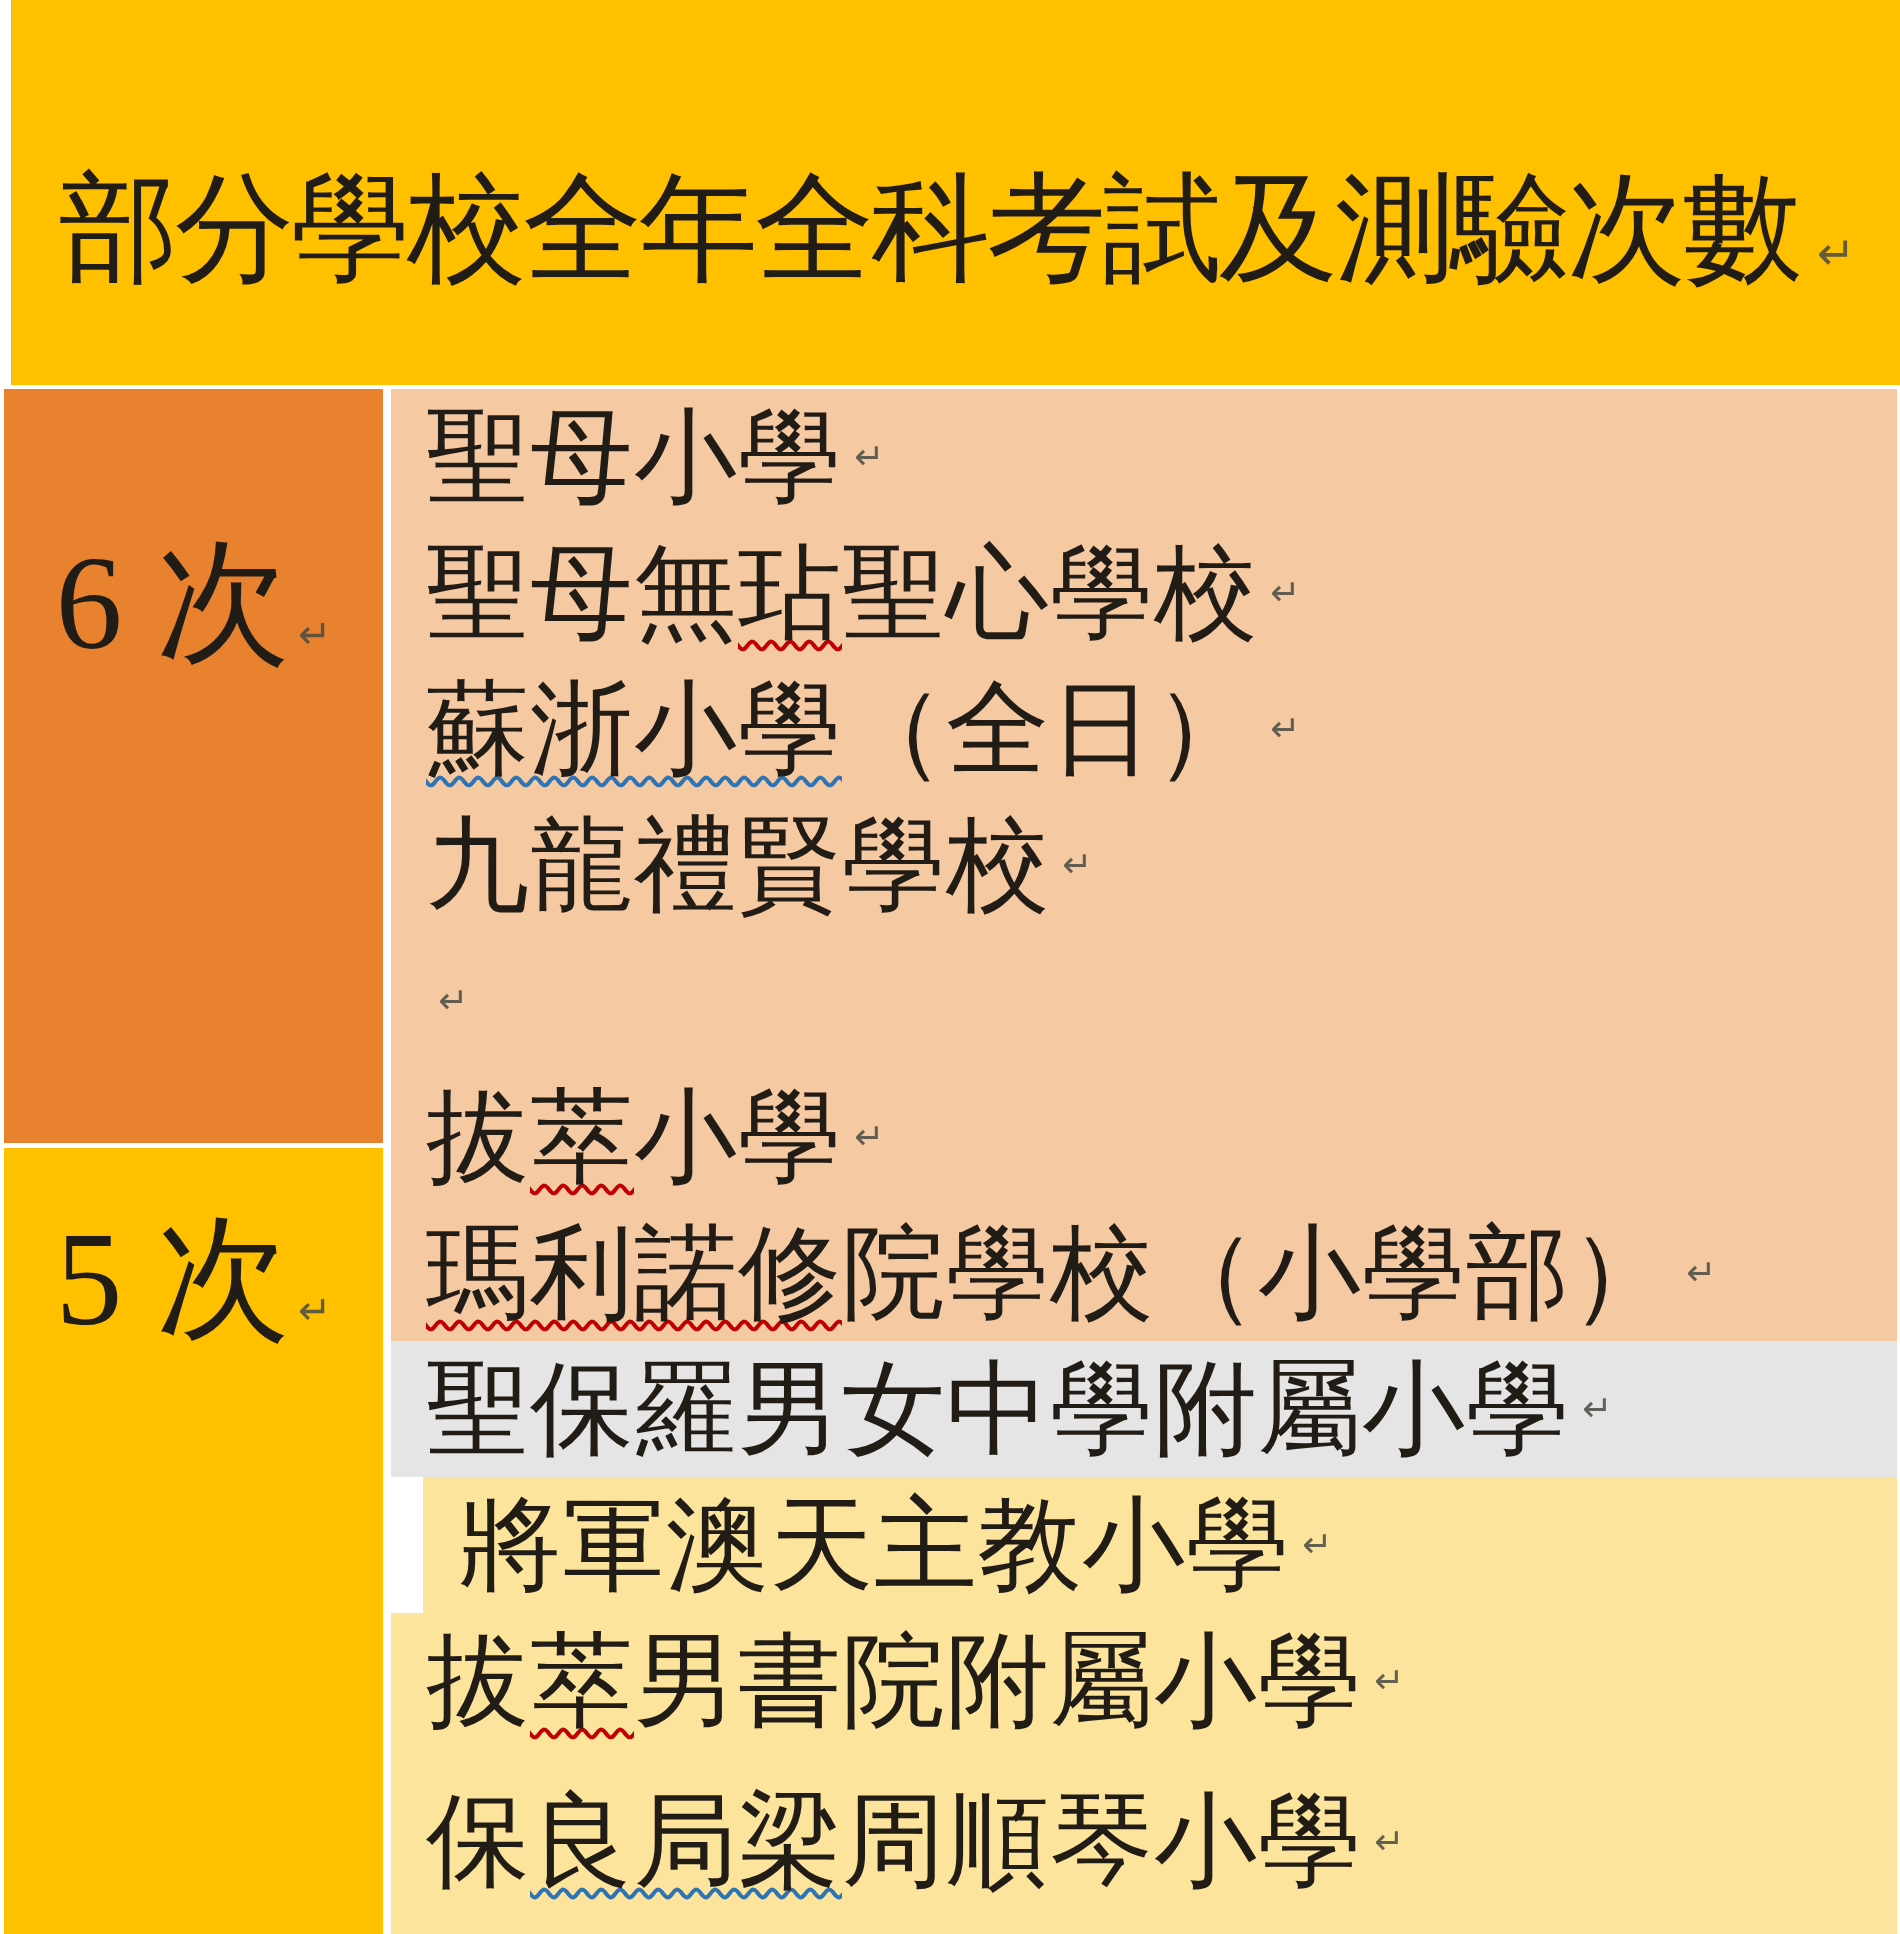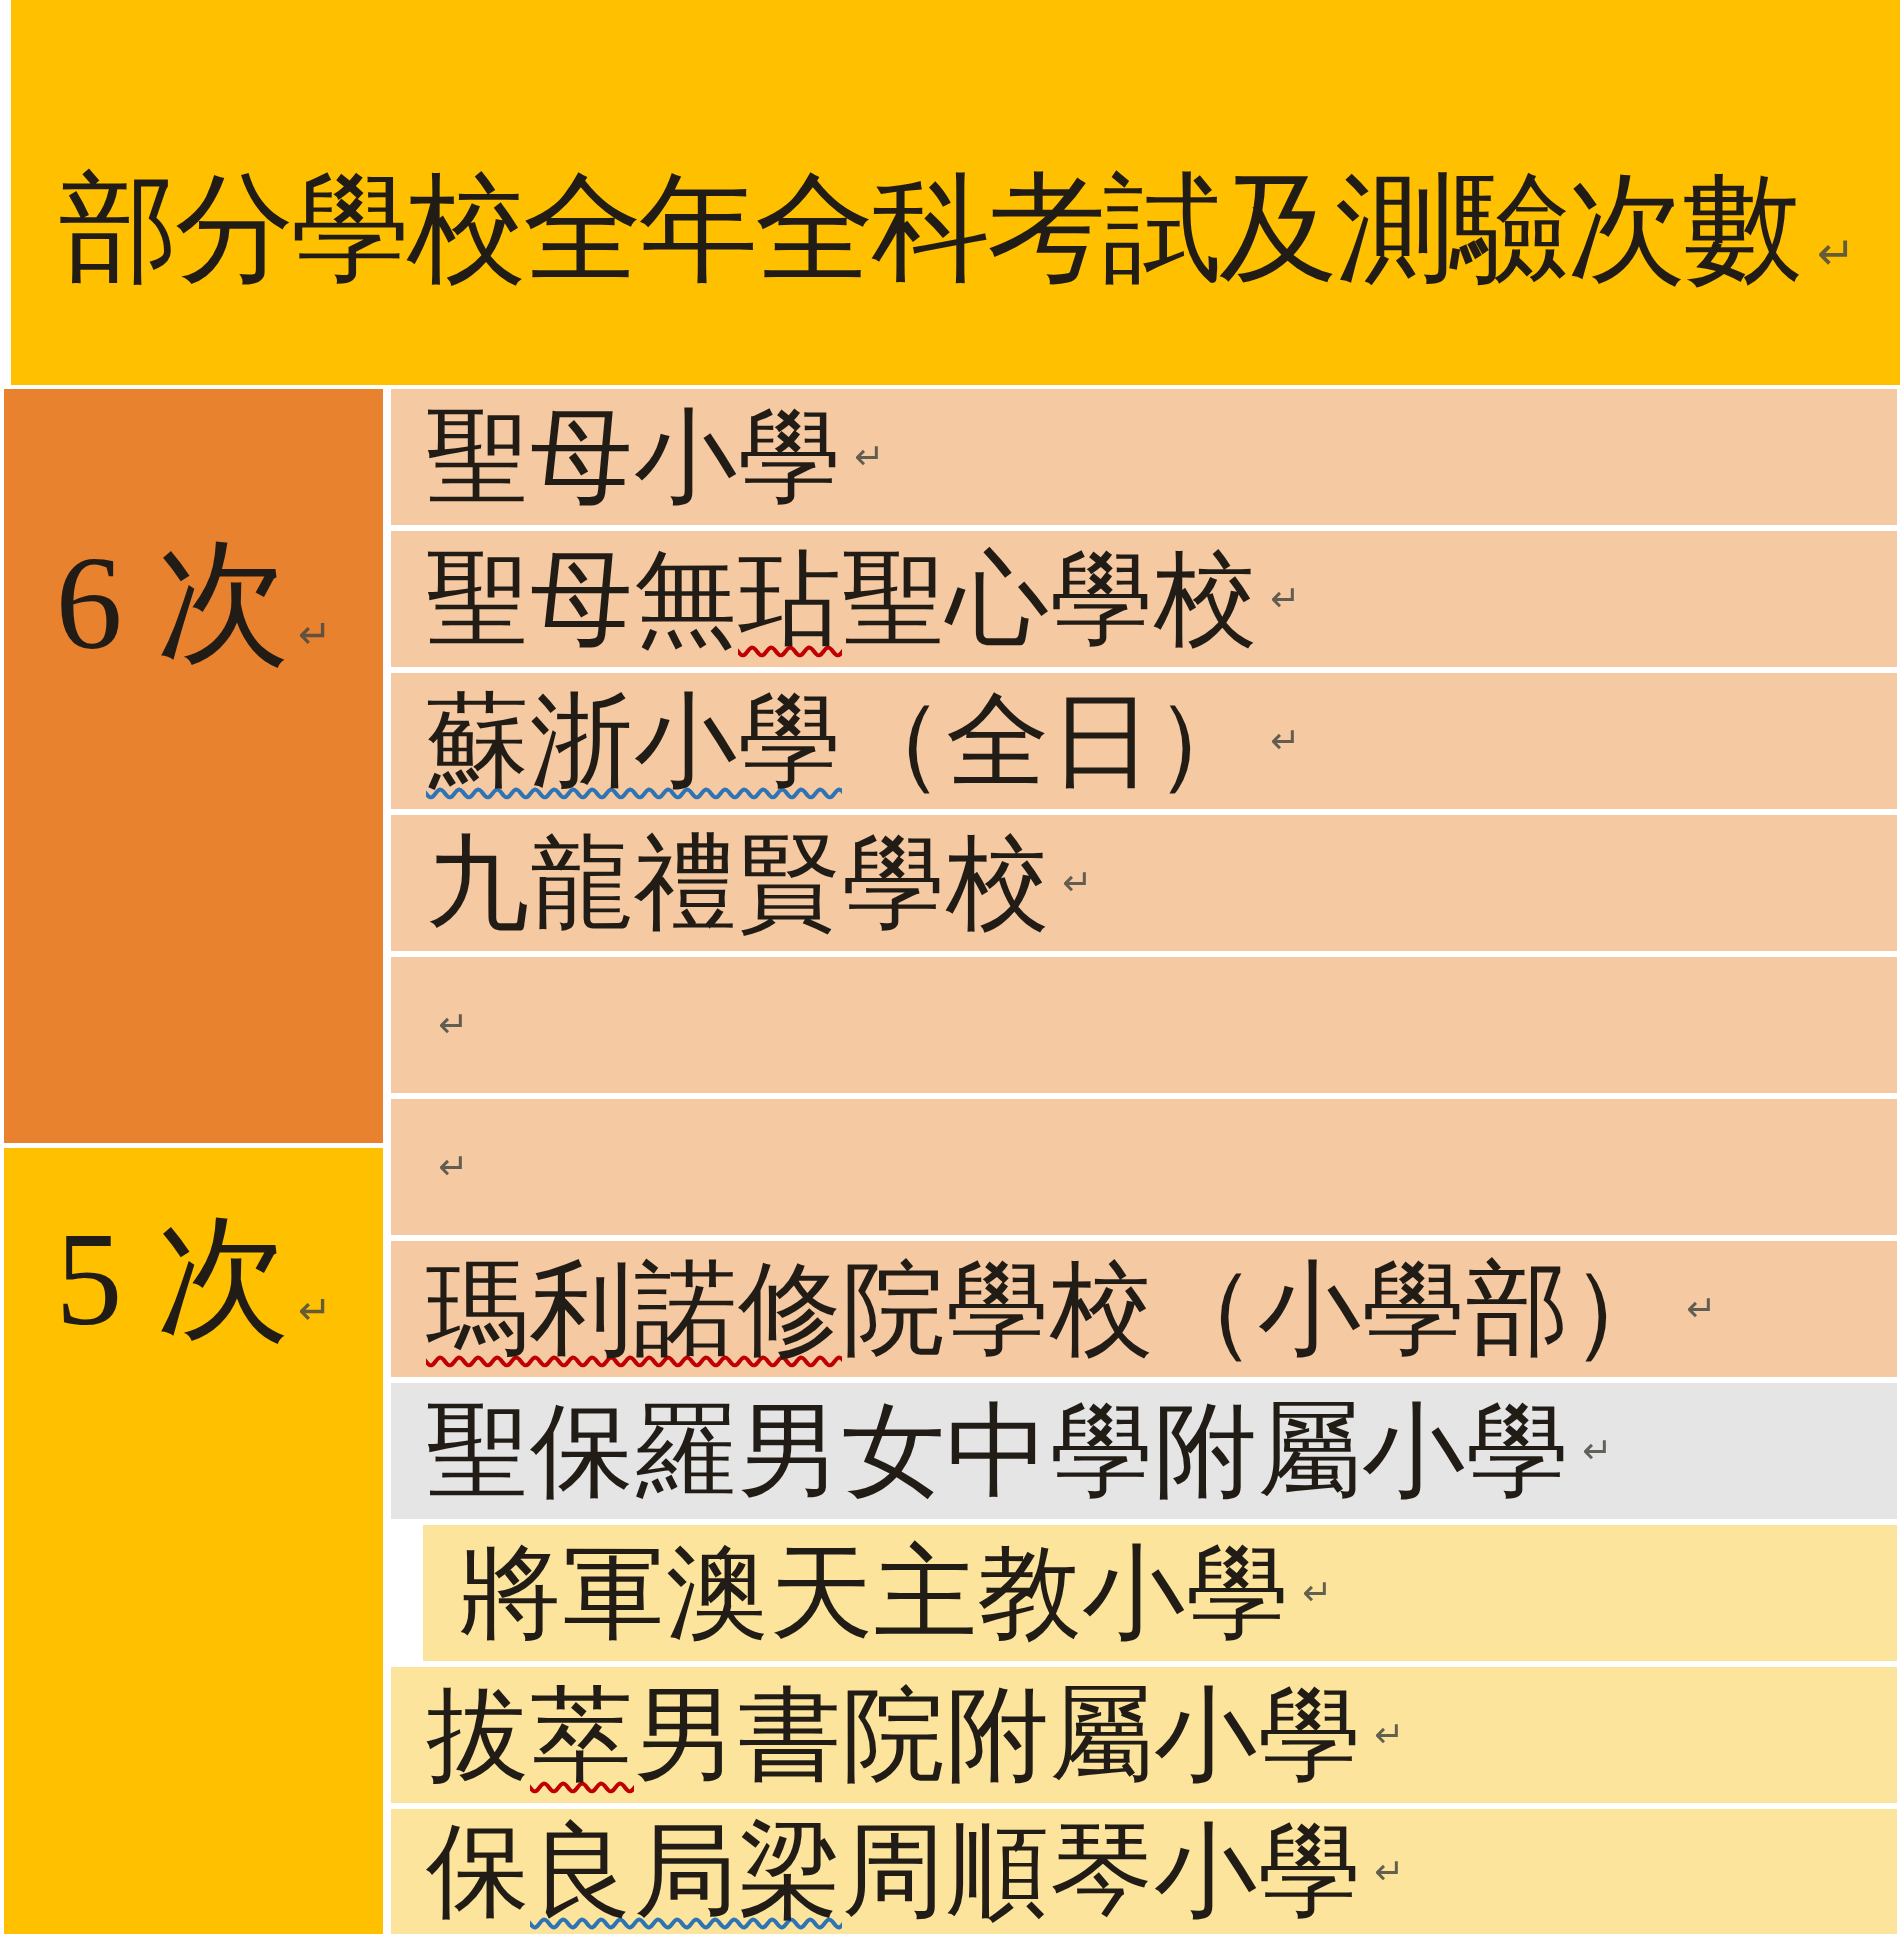--- a/index.html
+++ b/index.html
@@ -75,21 +75,21 @@
   .count-text {
     font-size: 134px;
     line-height: 1;
   }
   .count-pmark { font-size: 40px; margin-left: 4px; }
 
   .rows-col {
     flex: 1;
     display: flex;
     flex-direction: column;
-    row-gap: 6px;
+    row-gap: 0;
   }
   .school-row {
     height: 136px;
     flex: 0 0 136px;
     box-sizing: border-box;
     display: flex;
     align-items: center;
     padding-left: 35px;
     overflow: hidden;
   }
@@ -148,20 +148,21 @@
         <span class="pmark row-pmark">↵</span>
       </div>
       <div class="school-row" style="background: rgb(245, 201, 162);">
         <span class="school-name">九龍禮賢學校</span>
         <span class="pmark row-pmark">↵</span>
       </div>
       <div class="school-row" style="background: rgb(245, 201, 162);">
         <span class="pmark row-pmark">↵</span>
       </div>
       <div class="school-row" style="background: rgb(245, 201, 162);">
+        <span class="school-name">拔<span class="squiggle" style="text-decoration-color: rgb(192, 0, 0);">萃</span>小學</span>
         <span class="pmark row-pmark">↵</span>
       </div>
       <div class="school-row" style="background: rgb(245, 201, 162);">
         <span class="school-name"><span class="squiggle" style="text-decoration-color: rgb(192, 0, 0); margin-top: 43px;">瑪利諾修</span>院學校（小學部）</span>
         <span class="pmark row-pmark">↵</span>
       </div>
       <div class="school-row" style="background: #e5e5e5;">
         <span class="school-name">聖保羅男女中學附屬小學</span>
         <span class="pmark row-pmark">↵</span>
       </div>

